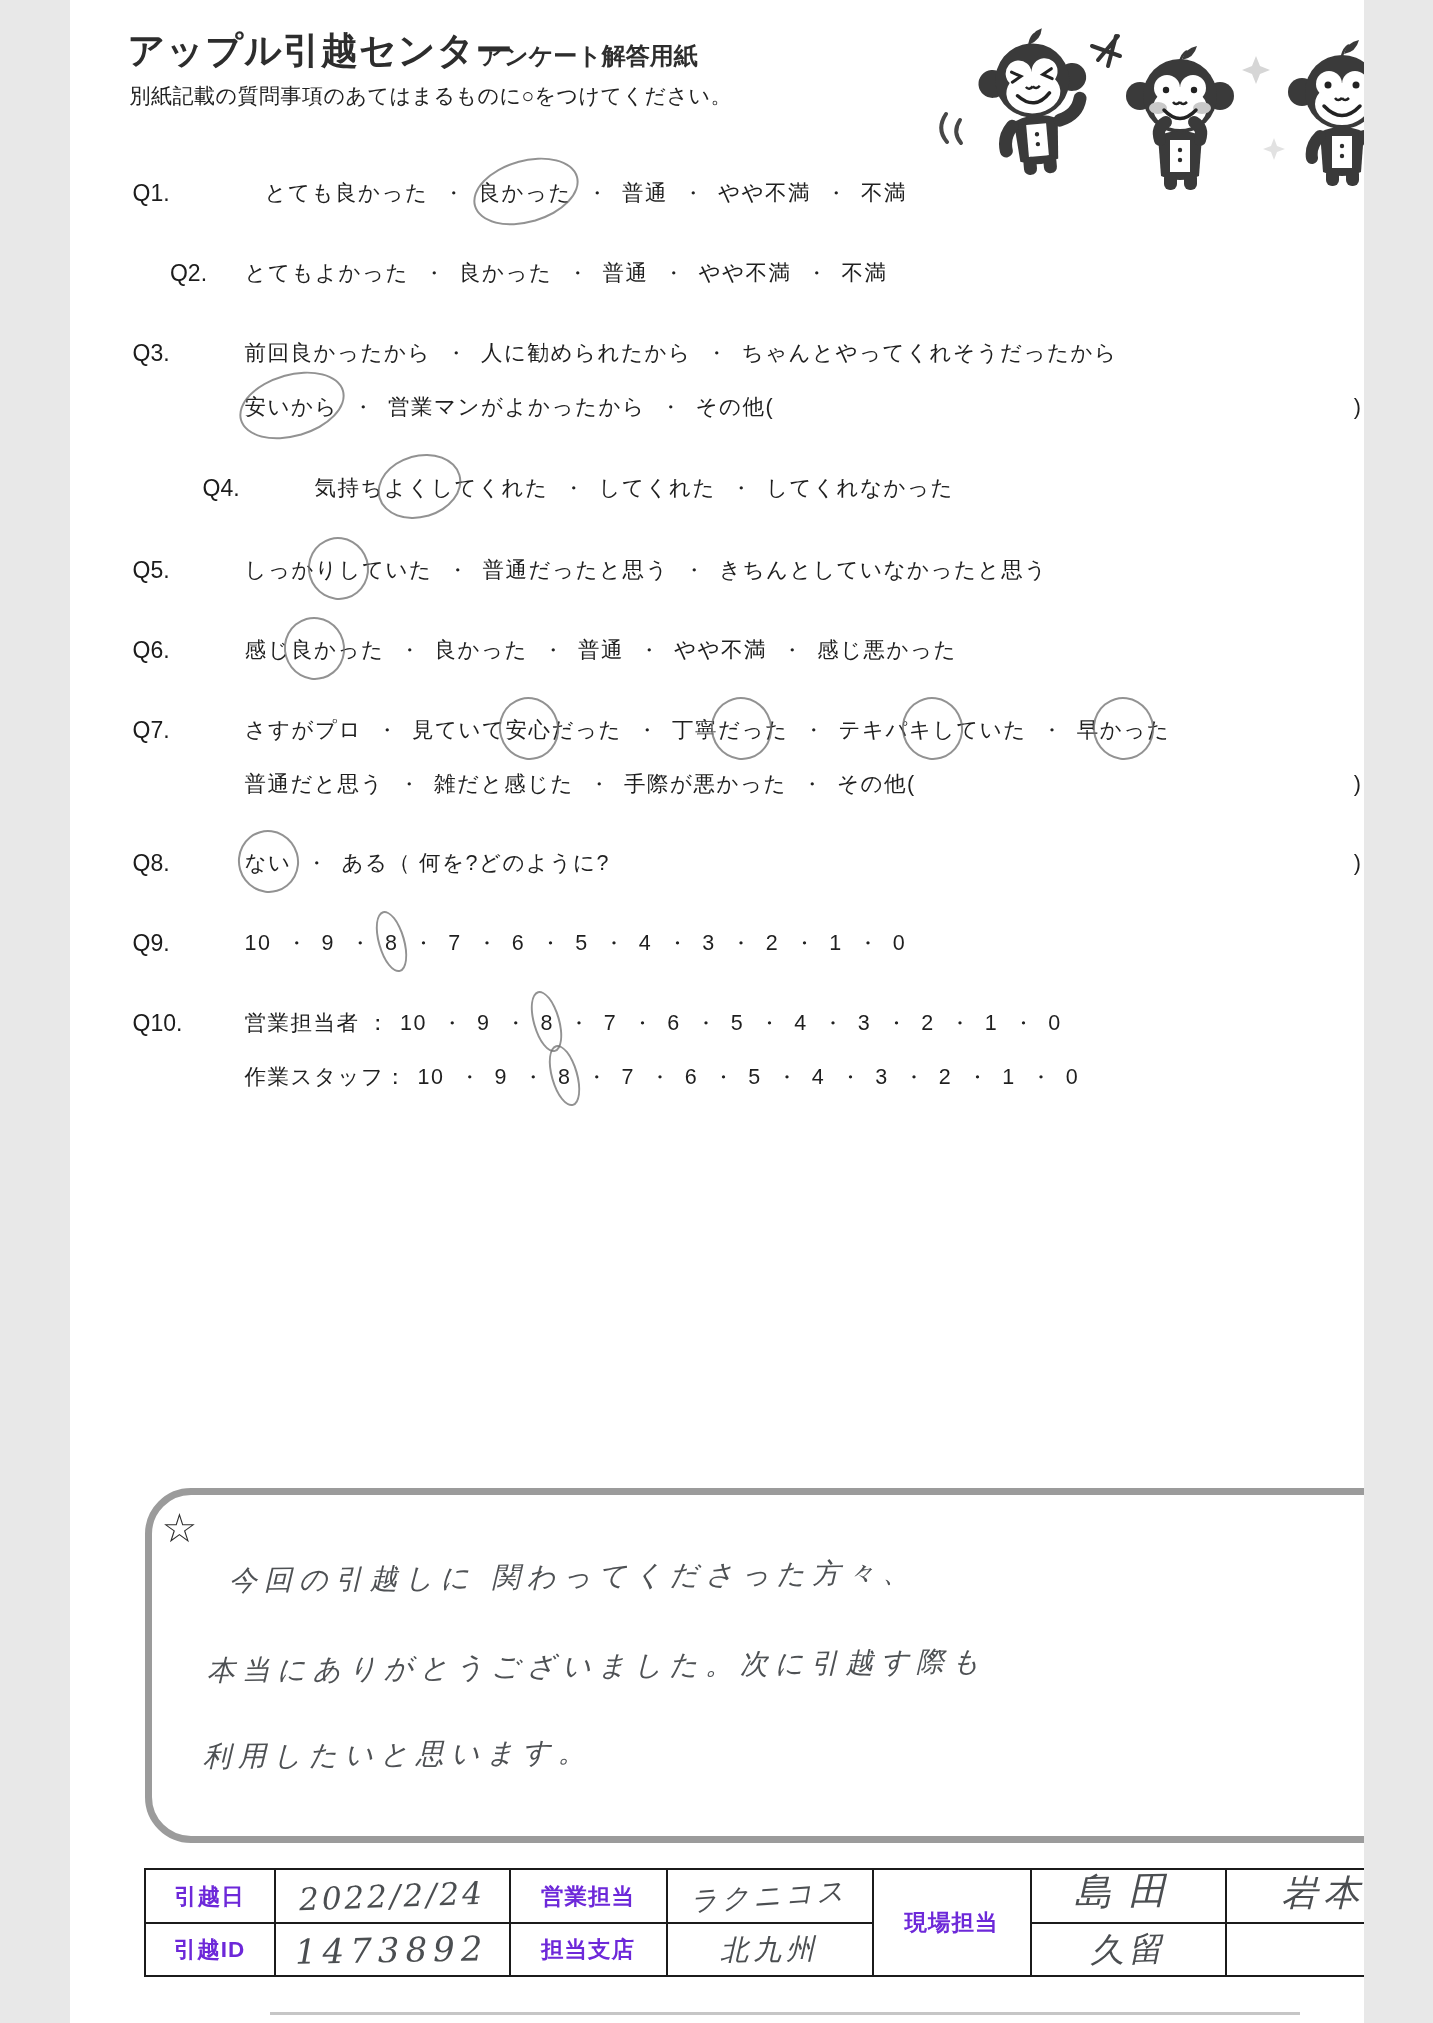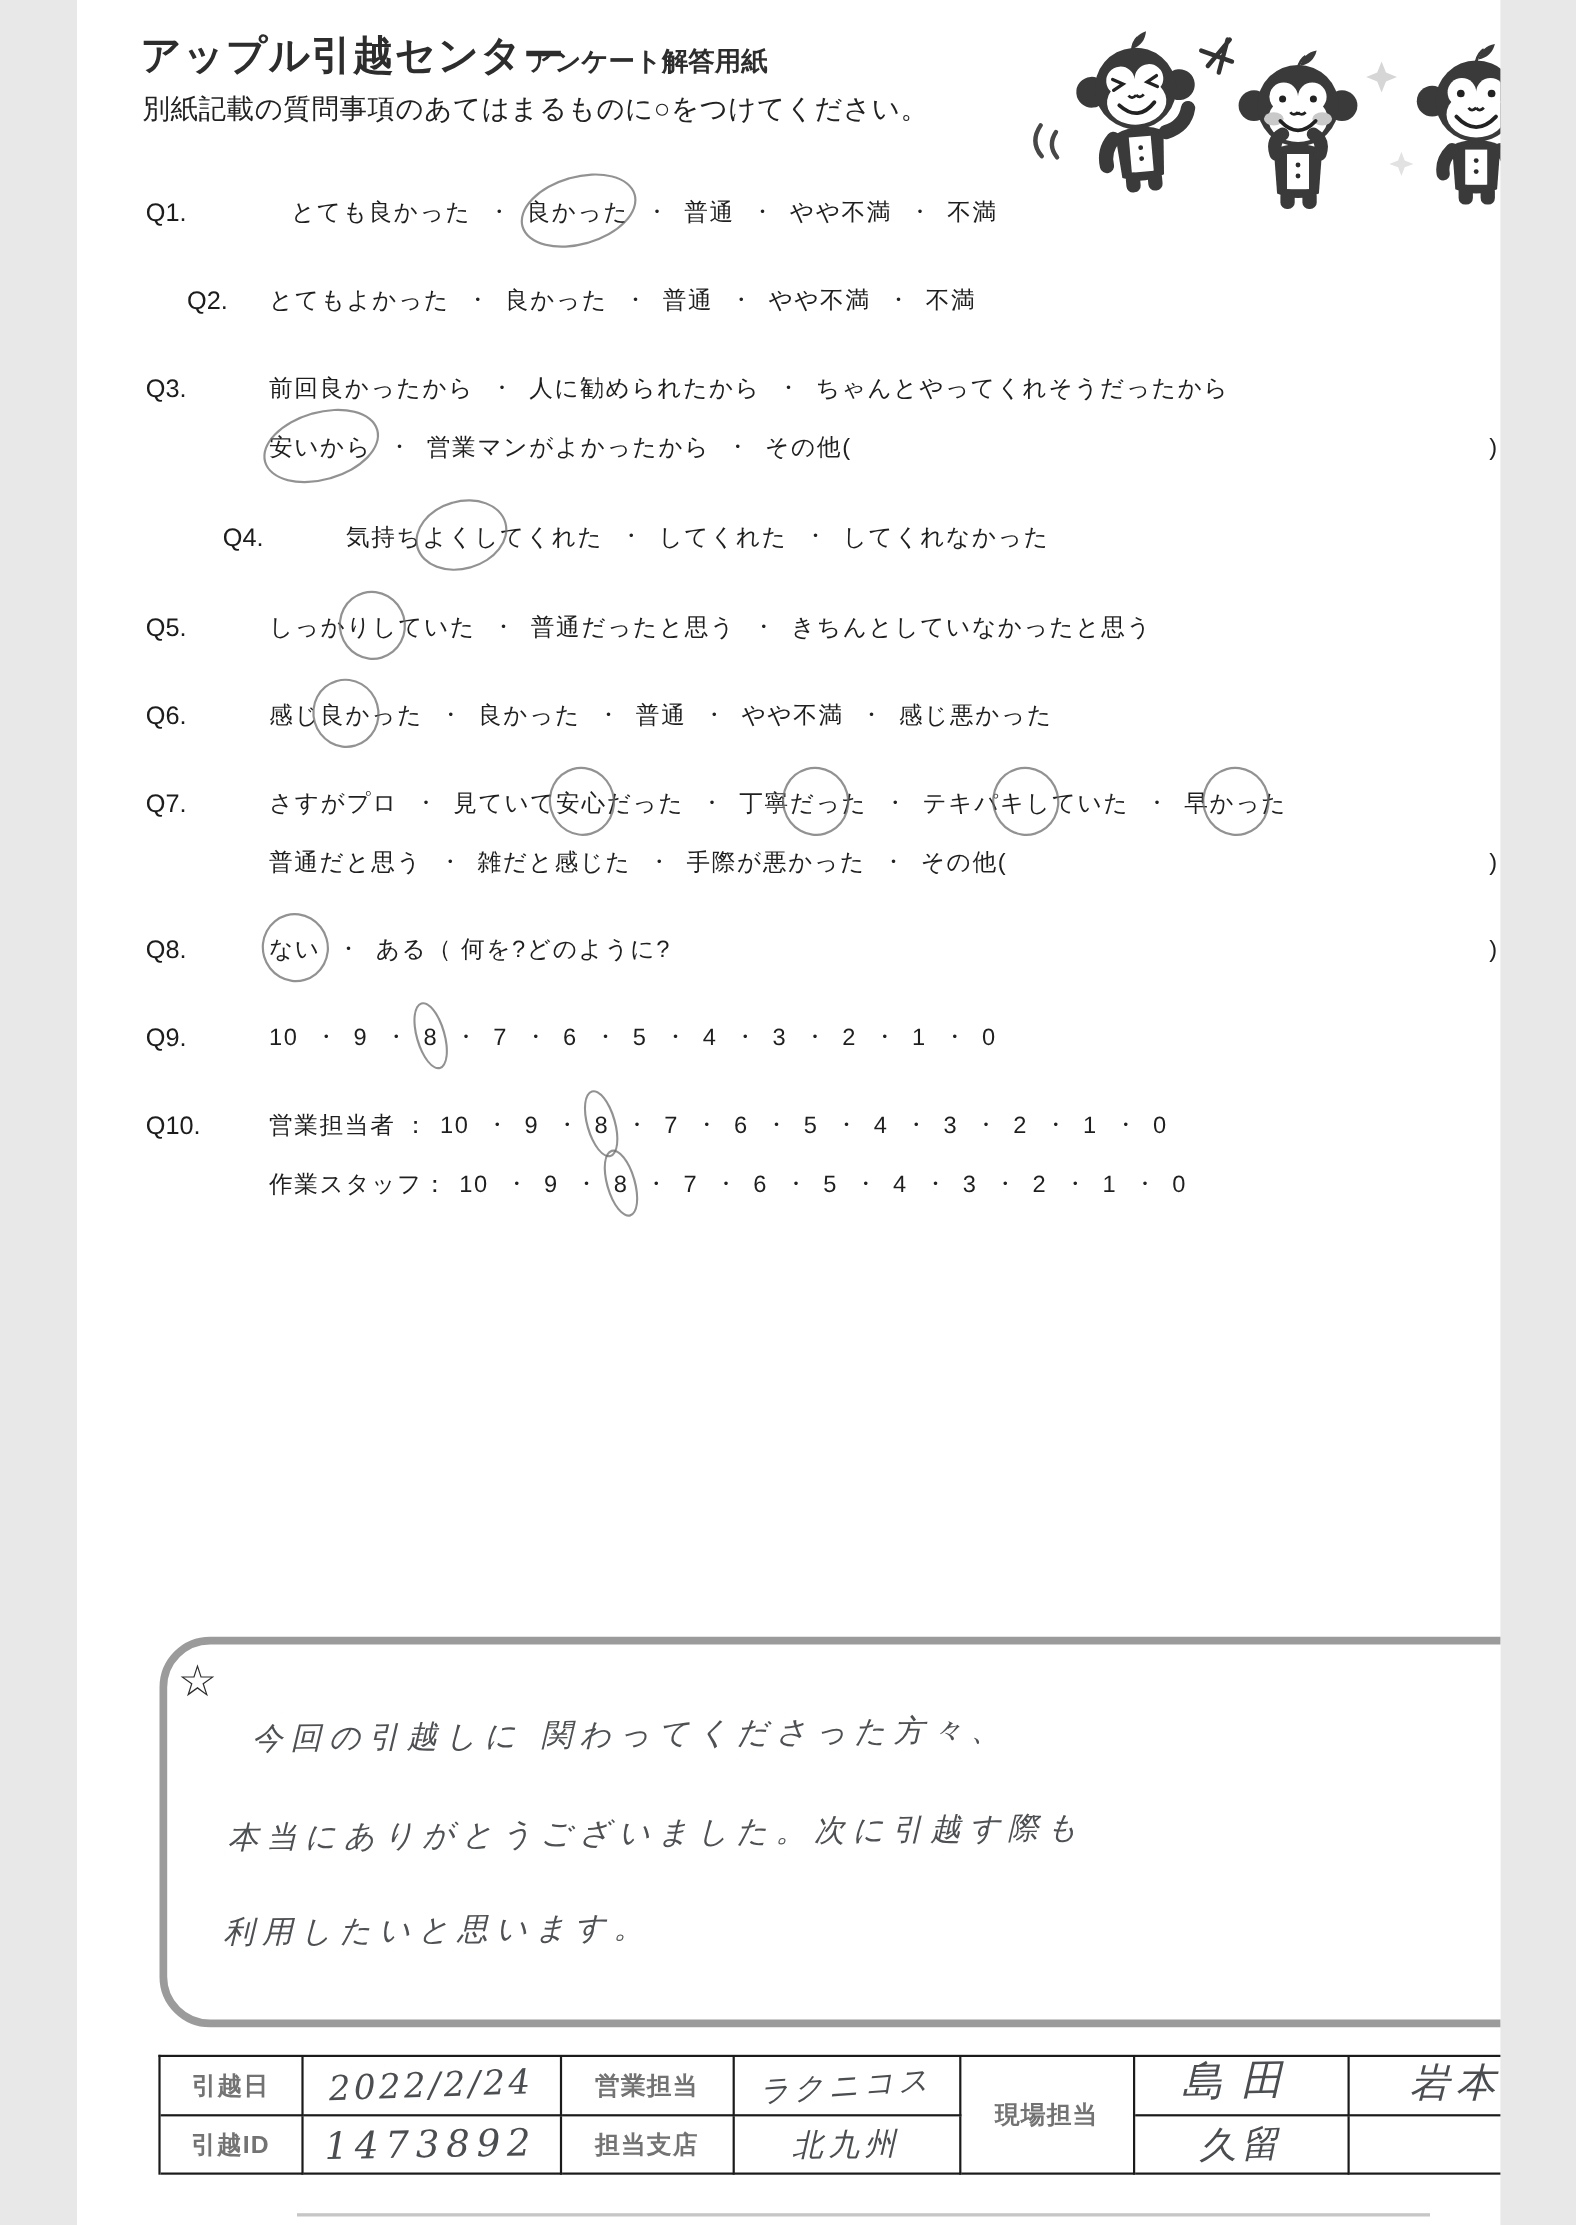--- a/index.html
+++ b/index.html
@@ -10,21 +10,21 @@
   }
   
   .brand{
     position:absolute; left:58px; top:26px; font-size:37px; font-weight:bold;
     color:#2d2d2d; letter-spacing:1px;
   }
   .form-title{
     position:absolute; left:410px; top:40px; font-size:24px; font-weight:bold; color:#2d2d2d;
   }
   .instruction{
-    position:absolute; left:60px; top:82px; font-size:25px; color:#222; letter-spacing:.5px;
+    position:absolute; left:60px; top:82px; font-size:21px; color:#222; letter-spacing:.5px;
   }
   
   .mascots{position:absolute; left:868px; top:18px; width:500px; height:175px;}
   .thanks{
     position:absolute; left:1312px; top:30px; height:150px;
     writing-mode:vertical-rl; font-size:27px; font-weight:bold; color:#3c3c3c;
     letter-spacing:4px; transform:rotate(7deg); font-family:"Liberation Sans",sans-serif;
   }
   
   .questions{position:absolute; left:0; top:0; width:1433px; height:1120px;}
@@ -75,21 +75,21 @@
   .ftable{
     position:absolute; left:74px; top:1868px; width:1277px; height:107px;
     display:grid; grid-template-columns:130px 235px 157px 206px 158px 195px 196px;
     grid-template-rows:54px 53px;
     border-top:2.5px solid #1b1b1b; border-left:2.5px solid #1b1b1b; box-sizing:content-box;
   }
   .fcell{
     border-right:2.5px solid #1b1b1b; border-bottom:2.5px solid #1b1b1b;
     display:flex; align-items:center; justify-content:center; overflow:visible; position:relative;
   }
-  .fcell.hdr{font-size:22.5px; font-weight:600; letter-spacing:1px; color:#737373;}
+  .fcell.hdr{font-size:22.5px; font-weight:600; letter-spacing:1px; color:#6d28d9;}
   .fcell.span2{grid-row:span 2;}
   .fval{
     font-family:"DejaVu Serif", serif; font-style:italic; color:#4b4e51; white-space:nowrap;
   }
   .v-date{font-size:31px; letter-spacing:3px; transform:rotate(-2deg);}
   .v-id{font-size:34px; letter-spacing:6px; transform:rotate(-1deg);}
   .v-sales{font-size:27px; letter-spacing:4px; transform:rotate(-4deg);}
   .v-branch{font-size:28px; letter-spacing:5px; transform:rotate(-1deg);}
   .v-name1{font-size:38px; letter-spacing:16px; transform:rotate(-1deg); margin-top:-10px;}
   .v-name2{font-size:36px; letter-spacing:6px; margin-top:-6px;}

